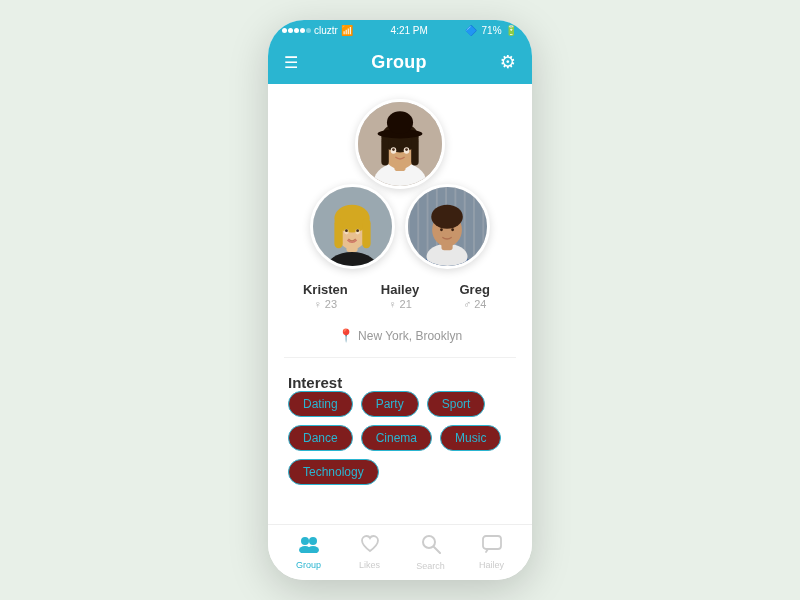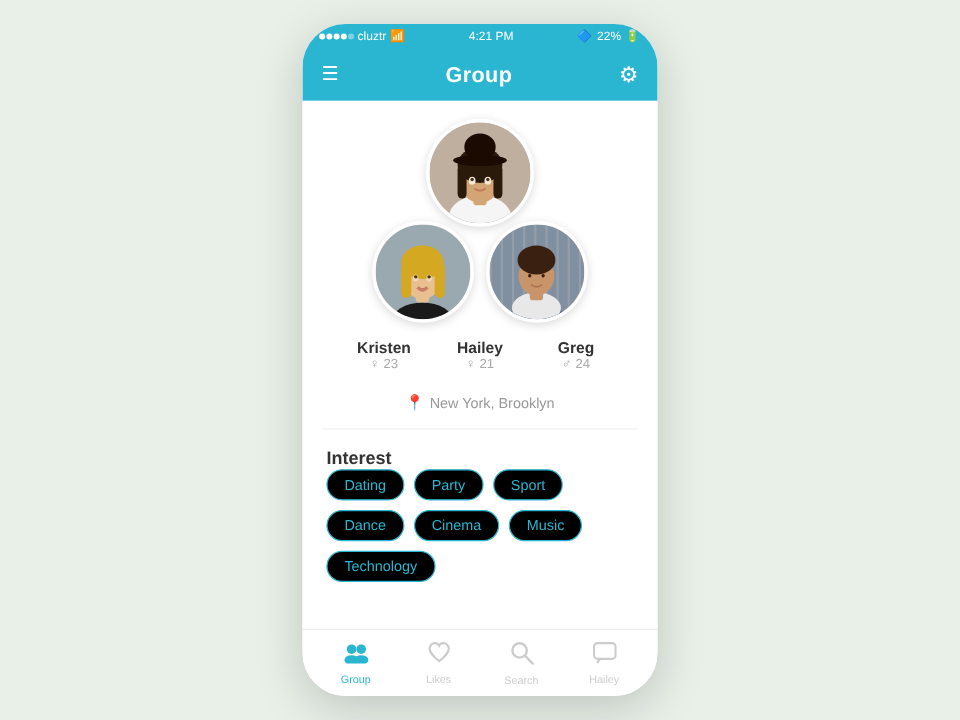--- a/index.html
+++ b/index.html
@@ -7,21 +7,21 @@
       width: 800px;
       height: 600px;
       background: #e8f0e8;
       display: flex;
       align-items: center;
       justify-content: center;
       font-family: -apple-system, BlinkMacSystemFont, 'Helvetica Neue', sans-serif;
       overflow: hidden;
     }
     .phone {
-      width: 296px;
+      width: 264px;
       height: 560px;
       background: #fff;
       border-radius: 36px;
       overflow: hidden;
       box-shadow: 0 10px 40px rgba(0,0,0,0.18);
       display: flex;
       flex-direction: column;
     }
     
     .status-bar {
@@ -167,21 +167,21 @@
       display: flex;
       flex-wrap: wrap;
       gap: 8px;
     }
     .tag {
       border: 1.5px solid #2ab5d1;
       border-radius: 20px;
       padding: 5px 14px;
       font-size: 12px;
       color: #2ab5d1;
-      background: #000000;
+      background: #7f1d1d;
       cursor: pointer;
       white-space: nowrap;
     }
     
     .bottom-nav {
       height: 56px;
       background: #fff;
       border-top: 1px solid #eee;
       display: flex;
       align-items: center;
@@ -220,21 +220,21 @@
         <div class="status-dot"></div>
         <div class="status-dot"></div>
         <div class="status-dot" style="opacity:0.4"></div>
       </div>
       <span>cluztr</span>
       <span>📶</span>
     </div>
     <span>4:21 PM</span>
     <div class="status-right">
       <span>🔷</span>
-      <span>22%</span>
+      <span>71%</span>
       <span>🔋</span>
     </div>
   </div>
 
   <div class="header">
     <span class="header-icon hamburger-icon">☰</span>
     <span class="header-title">Group</span>
     <span class="header-icon">⚙</span>
   </div>
 

